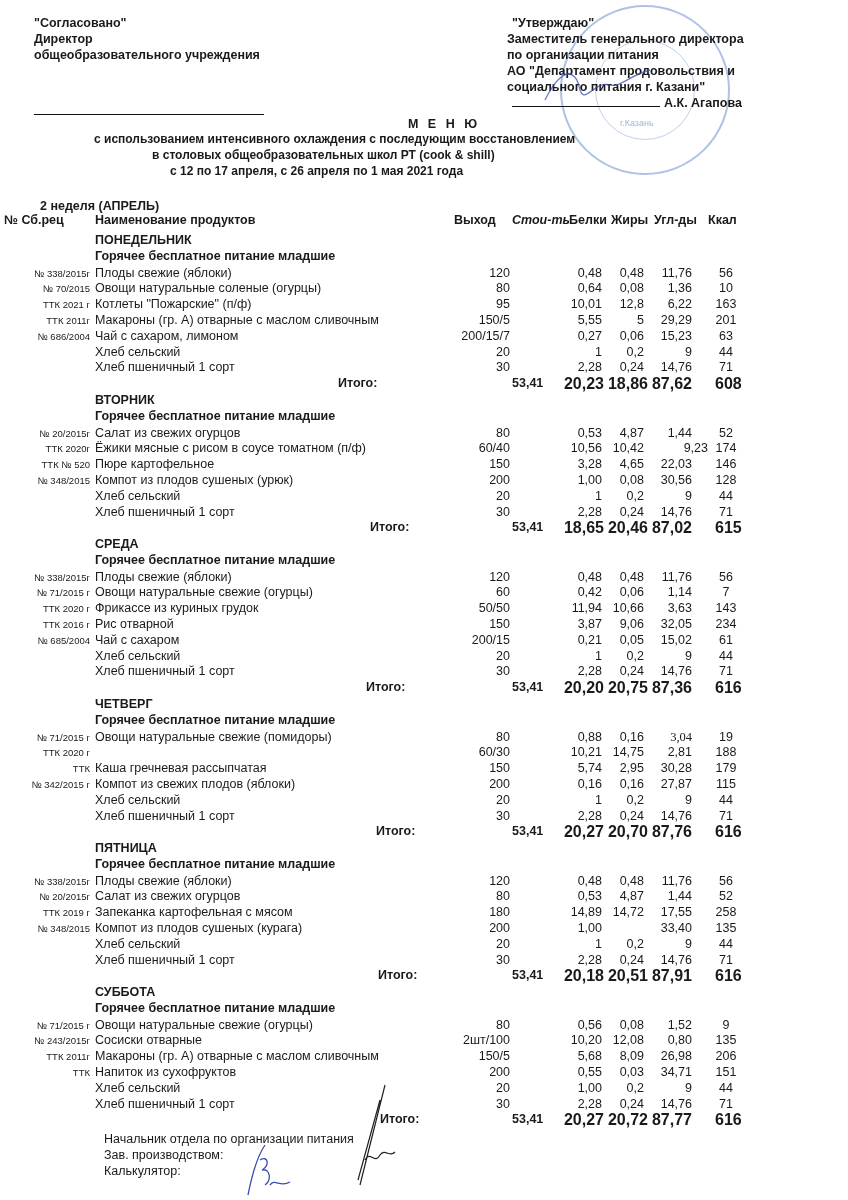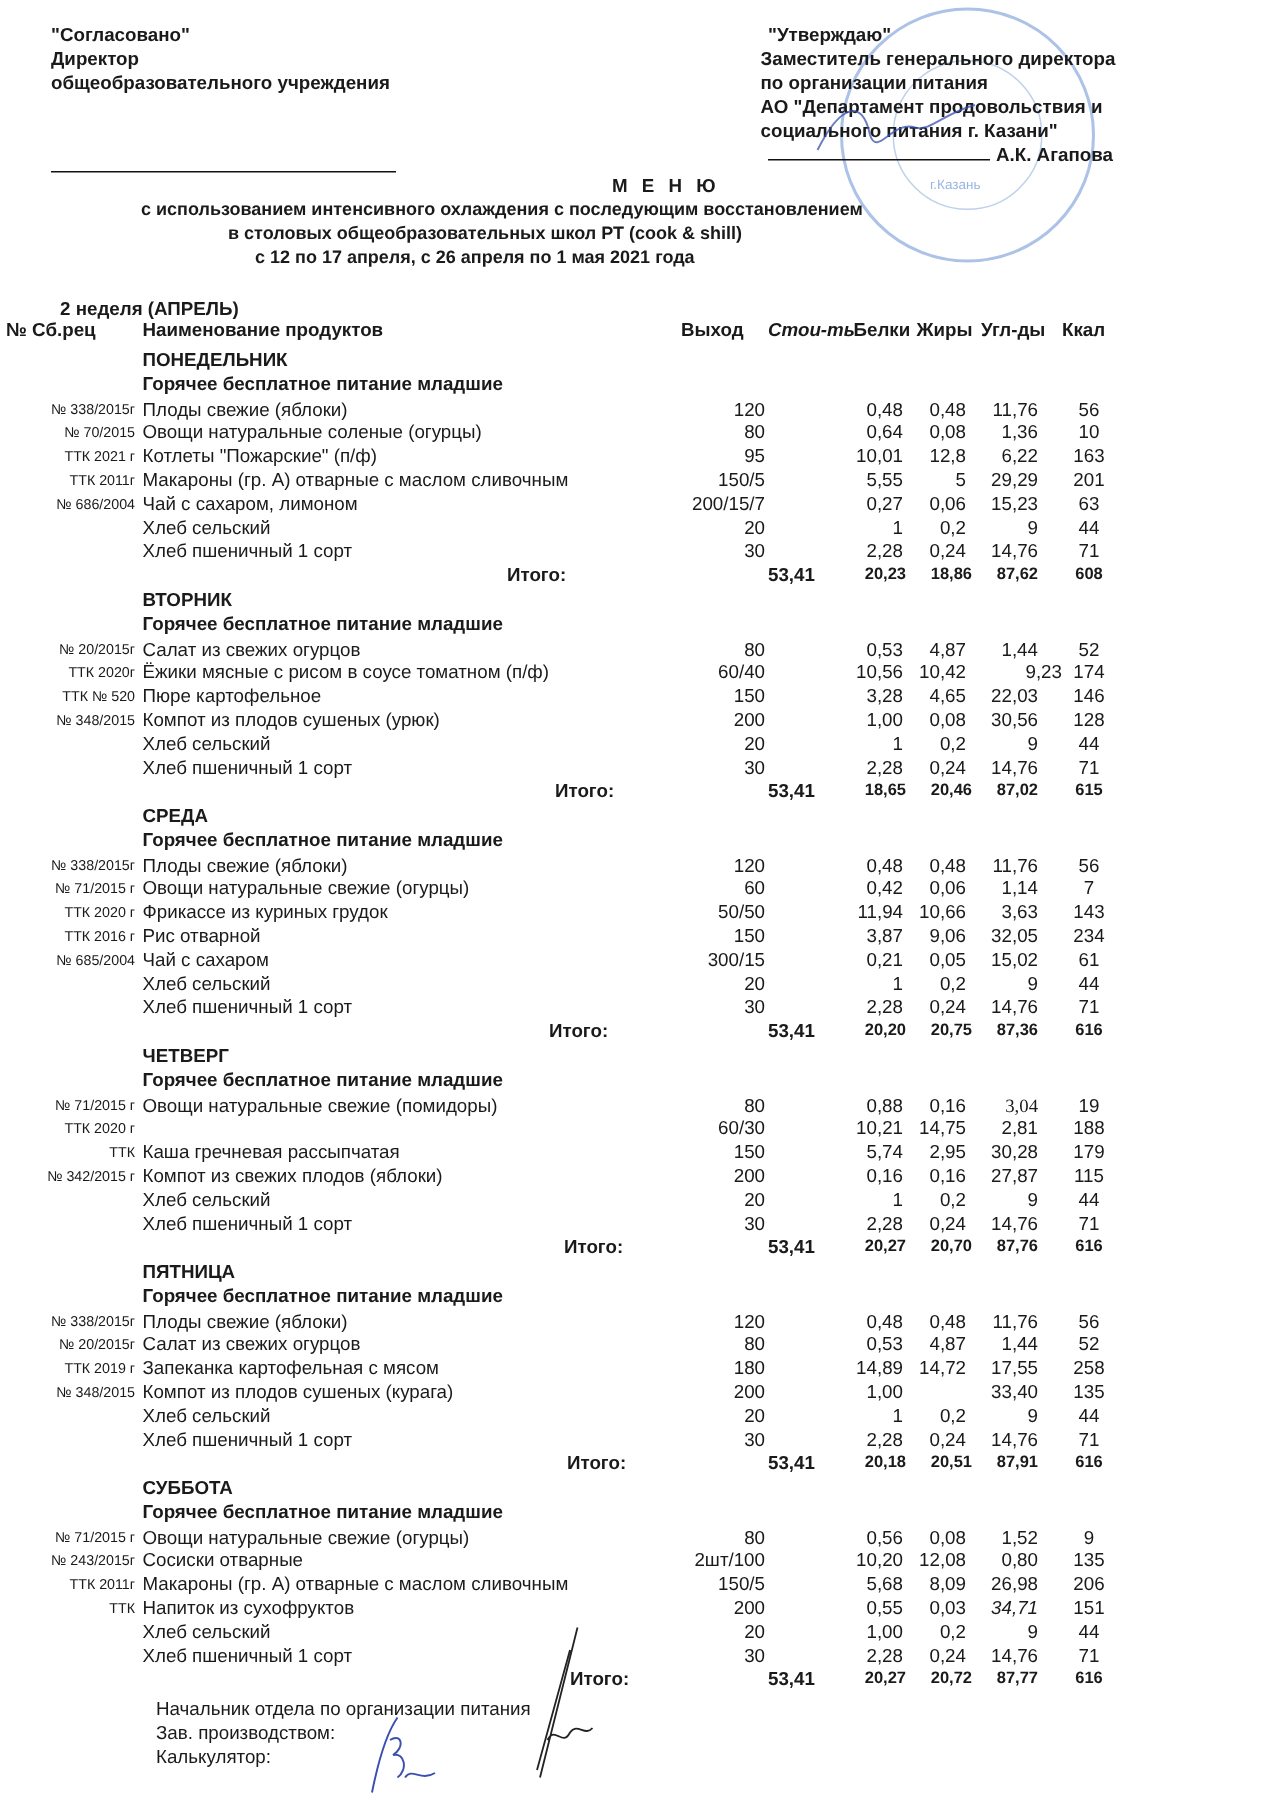--- a/index.html
+++ b/index.html
@@ -26,21 +26,21 @@
   .row { position:absolute; left:0; width:848px; height:15.8px; font-size:12.5px; line-height:15.8px; }
   .row .code { position:absolute; right:758px; font-size:9.5px; white-space:nowrap; }
   .row .name { position:absolute; left:95px; white-space:nowrap; }
   .row .out { position:absolute; right:338px; text-align:right; }
   .row .cost { position:absolute; left:512px; font-weight:bold; }
   .row .pr { position:absolute; right:246px; text-align:right; }
   .row .fat { position:absolute; right:204px; text-align:right; }
   .day-title { font-weight:bold; }
   .subhead { font-weight:bold; }
   .total .lbl { position:absolute; font-weight:bold; }
-  .total .v { font-weight:bold; font-size:11px; }
+  .total .v { font-weight:bold; font-size:16px; }
 
   .footer { left:104px; font-size:12.5px; line-height:16px; }
   svg.sig { position:absolute; }
 </style>
 </head>
 <body>
 
 <div class="abs hdr-left">
   <div>"Согласовано"</div>
   <div>Директор</div>
@@ -264,21 +264,21 @@
           <span class="name">Рис отварной</span>
           <span class="out">150</span>
           <span class="pr">3,87</span>
           <span class="fat">9,06</span>
           <span style="position:absolute; right:156px; text-align:right;">32,05</span>
           <span style="position:absolute; left:715px; width:22px; text-align:center;">234</span>
         </div>
     <div class="row" style="top:632.7999999999997px">
           <span class="code">№ 685/2004</span>
           <span class="name">Чай с сахаром</span>
-          <span class="out">300/15</span>
+          <span class="out">200/15</span>
           <span class="pr">0,21</span>
           <span class="fat">0,05</span>
           <span style="position:absolute; right:156px; text-align:right;">15,02</span>
           <span style="position:absolute; left:715px; width:22px; text-align:center;">61</span>
         </div>
     <div class="row" style="top:648.5999999999997px">
           <span class="code"></span>
           <span class="name">Хлеб сельский</span>
           <span class="out">20</span>
           <span class="pr">1</span>
@@ -470,21 +470,21 @@
           <span class="fat">8,09</span>
           <span style="position:absolute; right:156px; text-align:right;">26,98</span>
           <span style="position:absolute; left:715px; width:22px; text-align:center;">206</span>
         </div>
     <div class="row" style="top:1064.9999999999998px">
           <span class="code">ТТК</span>
           <span class="name">Напиток из сухофруктов</span>
           <span class="out">200</span>
           <span class="pr">0,55</span>
           <span class="fat">0,03</span>
-          <span style="position:absolute; right:156px; text-align:left;font-style:italic;">34,71</span>
+          <span style="position:absolute; right:156px; text-align:left;">34,71</span>
           <span style="position:absolute; left:715px; width:22px; text-align:center;">151</span>
         </div>
     <div class="row" style="top:1080.7999999999997px">
           <span class="code"></span>
           <span class="name">Хлеб сельский</span>
           <span class="out">20</span>
           <span class="pr">1,00</span>
           <span class="fat">0,2</span>
           <span style="position:absolute; right:156px; text-align:right;">9</span>
           <span style="position:absolute; left:715px; width:22px; text-align:center;">44</span>

